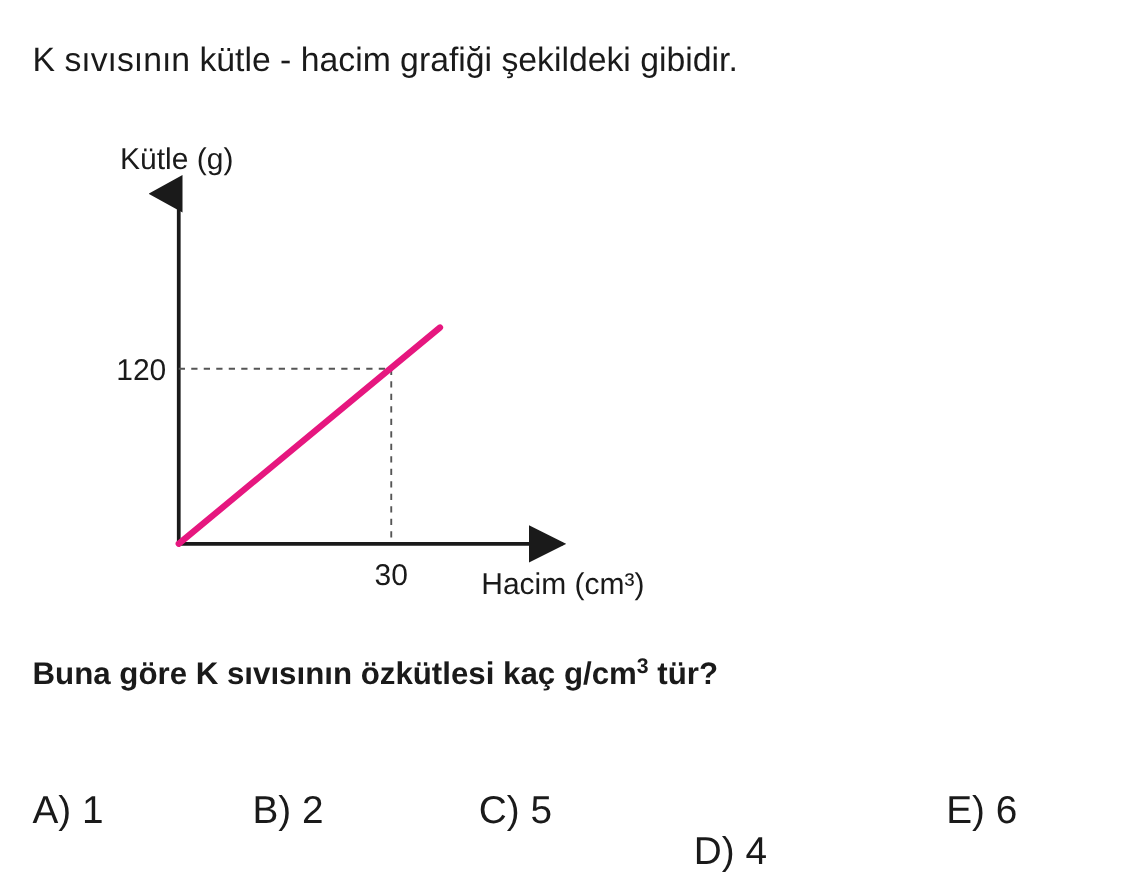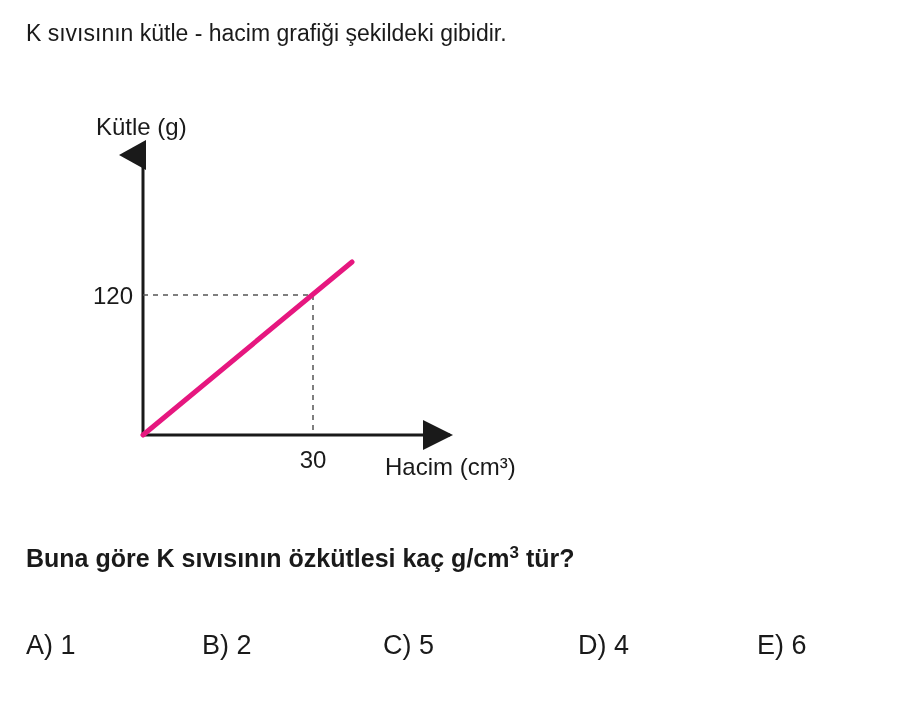--- a/index.html
+++ b/index.html
@@ -11,22 +11,22 @@
     width: 898px;
     height: 716px;
     font-family: "Liberation Sans", sans-serif;
     color: #1a1a1a;
     position: relative;
     overflow: hidden;
   }
   .question-stem {
     position: absolute;
     left: 26px;
-    top: 20px;
-    font-size: 23px;
+    top: 32px;
+    font-size: 27px;
     line-height: 1.2;
     white-space: nowrap;
   }
   .figure {
     position: absolute;
     left: 0px;
     top: 95px;
     width: 620px;
     height: 400px;
   }
@@ -43,43 +43,42 @@
     font-size: 24px;
     fill: #1a1a1a;
   }
   .question-prompt {
     position: absolute;
     left: 26px;
     top: 523px;
     font-size: 25px;
     font-weight: bold;
     white-space: nowrap;
-    margin-top: 20px;
   }
   .question-prompt sup {
     font-size: 17px;
     vertical-align: super;
   }
   .options {
     position: absolute;
     left: 26px;
     top: 630px;
     width: 840px;
     height: 40px;
   }
   .option {
     position: absolute;
     top: 0;
-    font-size: 27px;
+    font-size: 31px;
     white-space: nowrap;
   }
   .opt-0 { left: 0px; }
   .opt-1 { left: 176px; text-align: center; }
   .opt-2 { left: 357px; }
-  .opt-3 { left: 552px; }
+  .opt-3 { left: 529px; margin-top: 33px; }
   .opt-4 { left: 731px; }
 </style>
 </head>
 <body>
 
 <div class="question-stem">K sıvısının kütle - hacim grafiği şekildeki gibidir.</div>
 
 <div class="figure">
   <svg width="620" height="400" viewBox="0 0 620 400" xmlns="http://www.w3.org/2000/svg">
     <defs>

